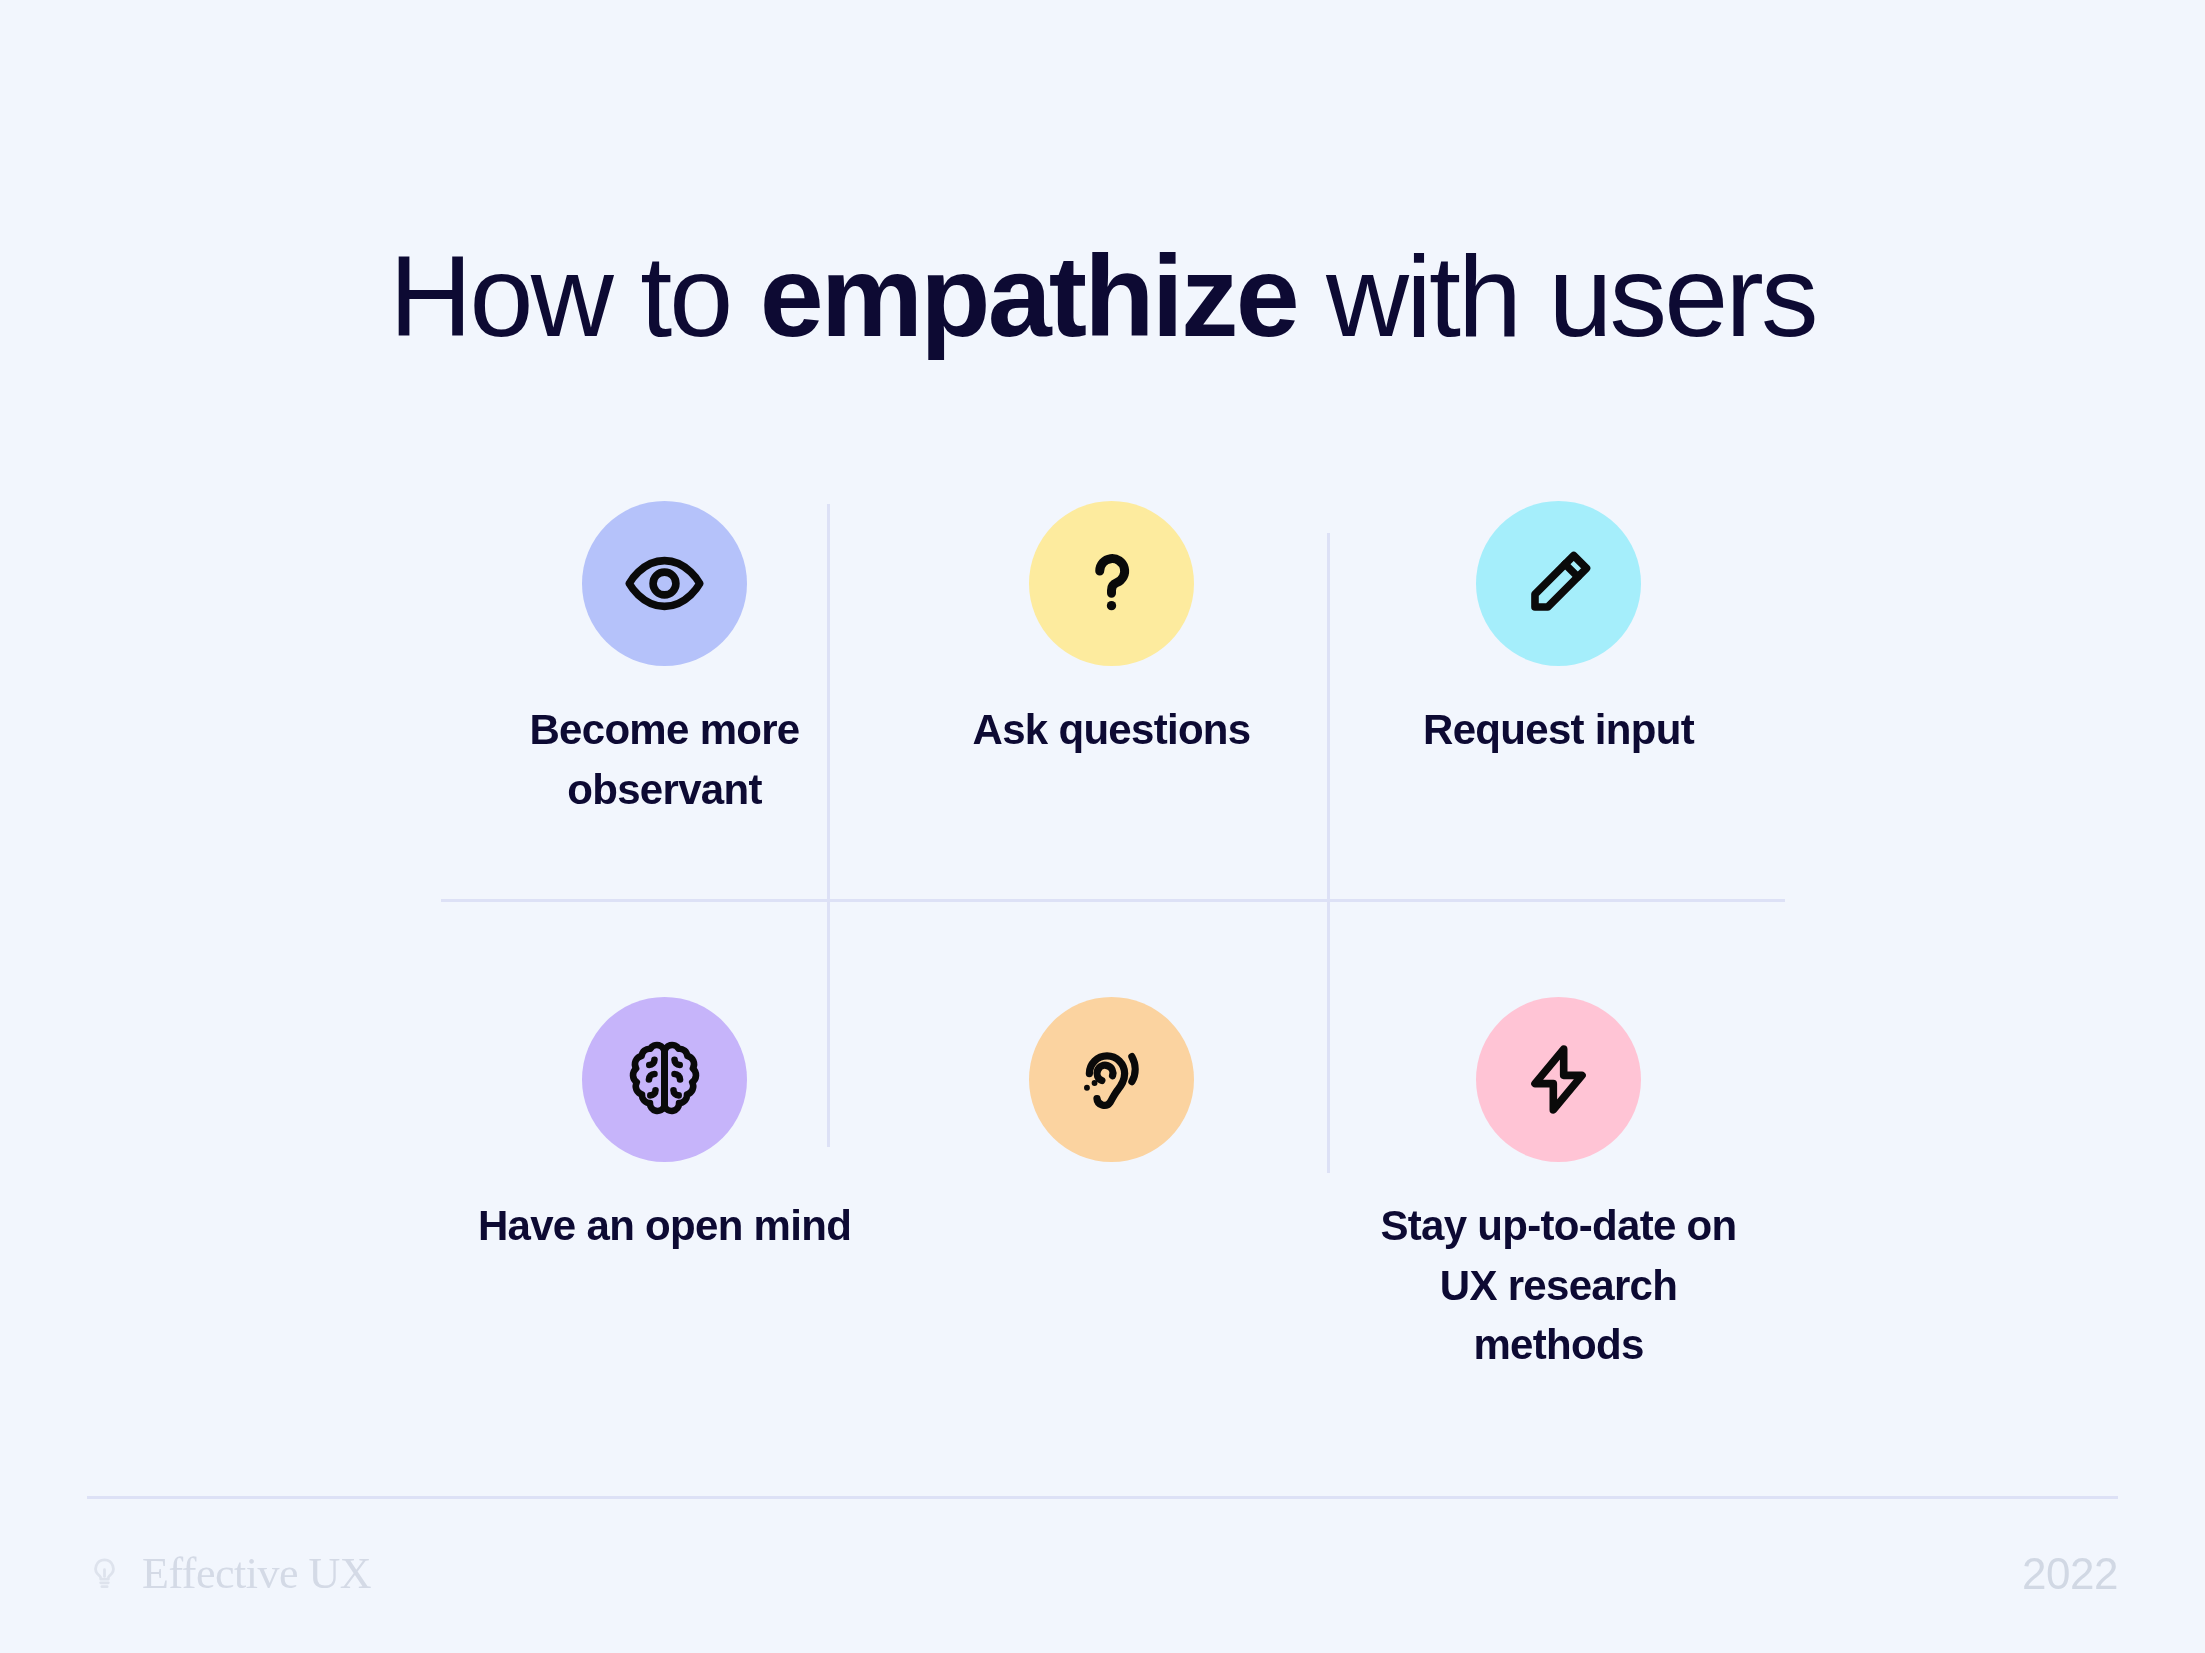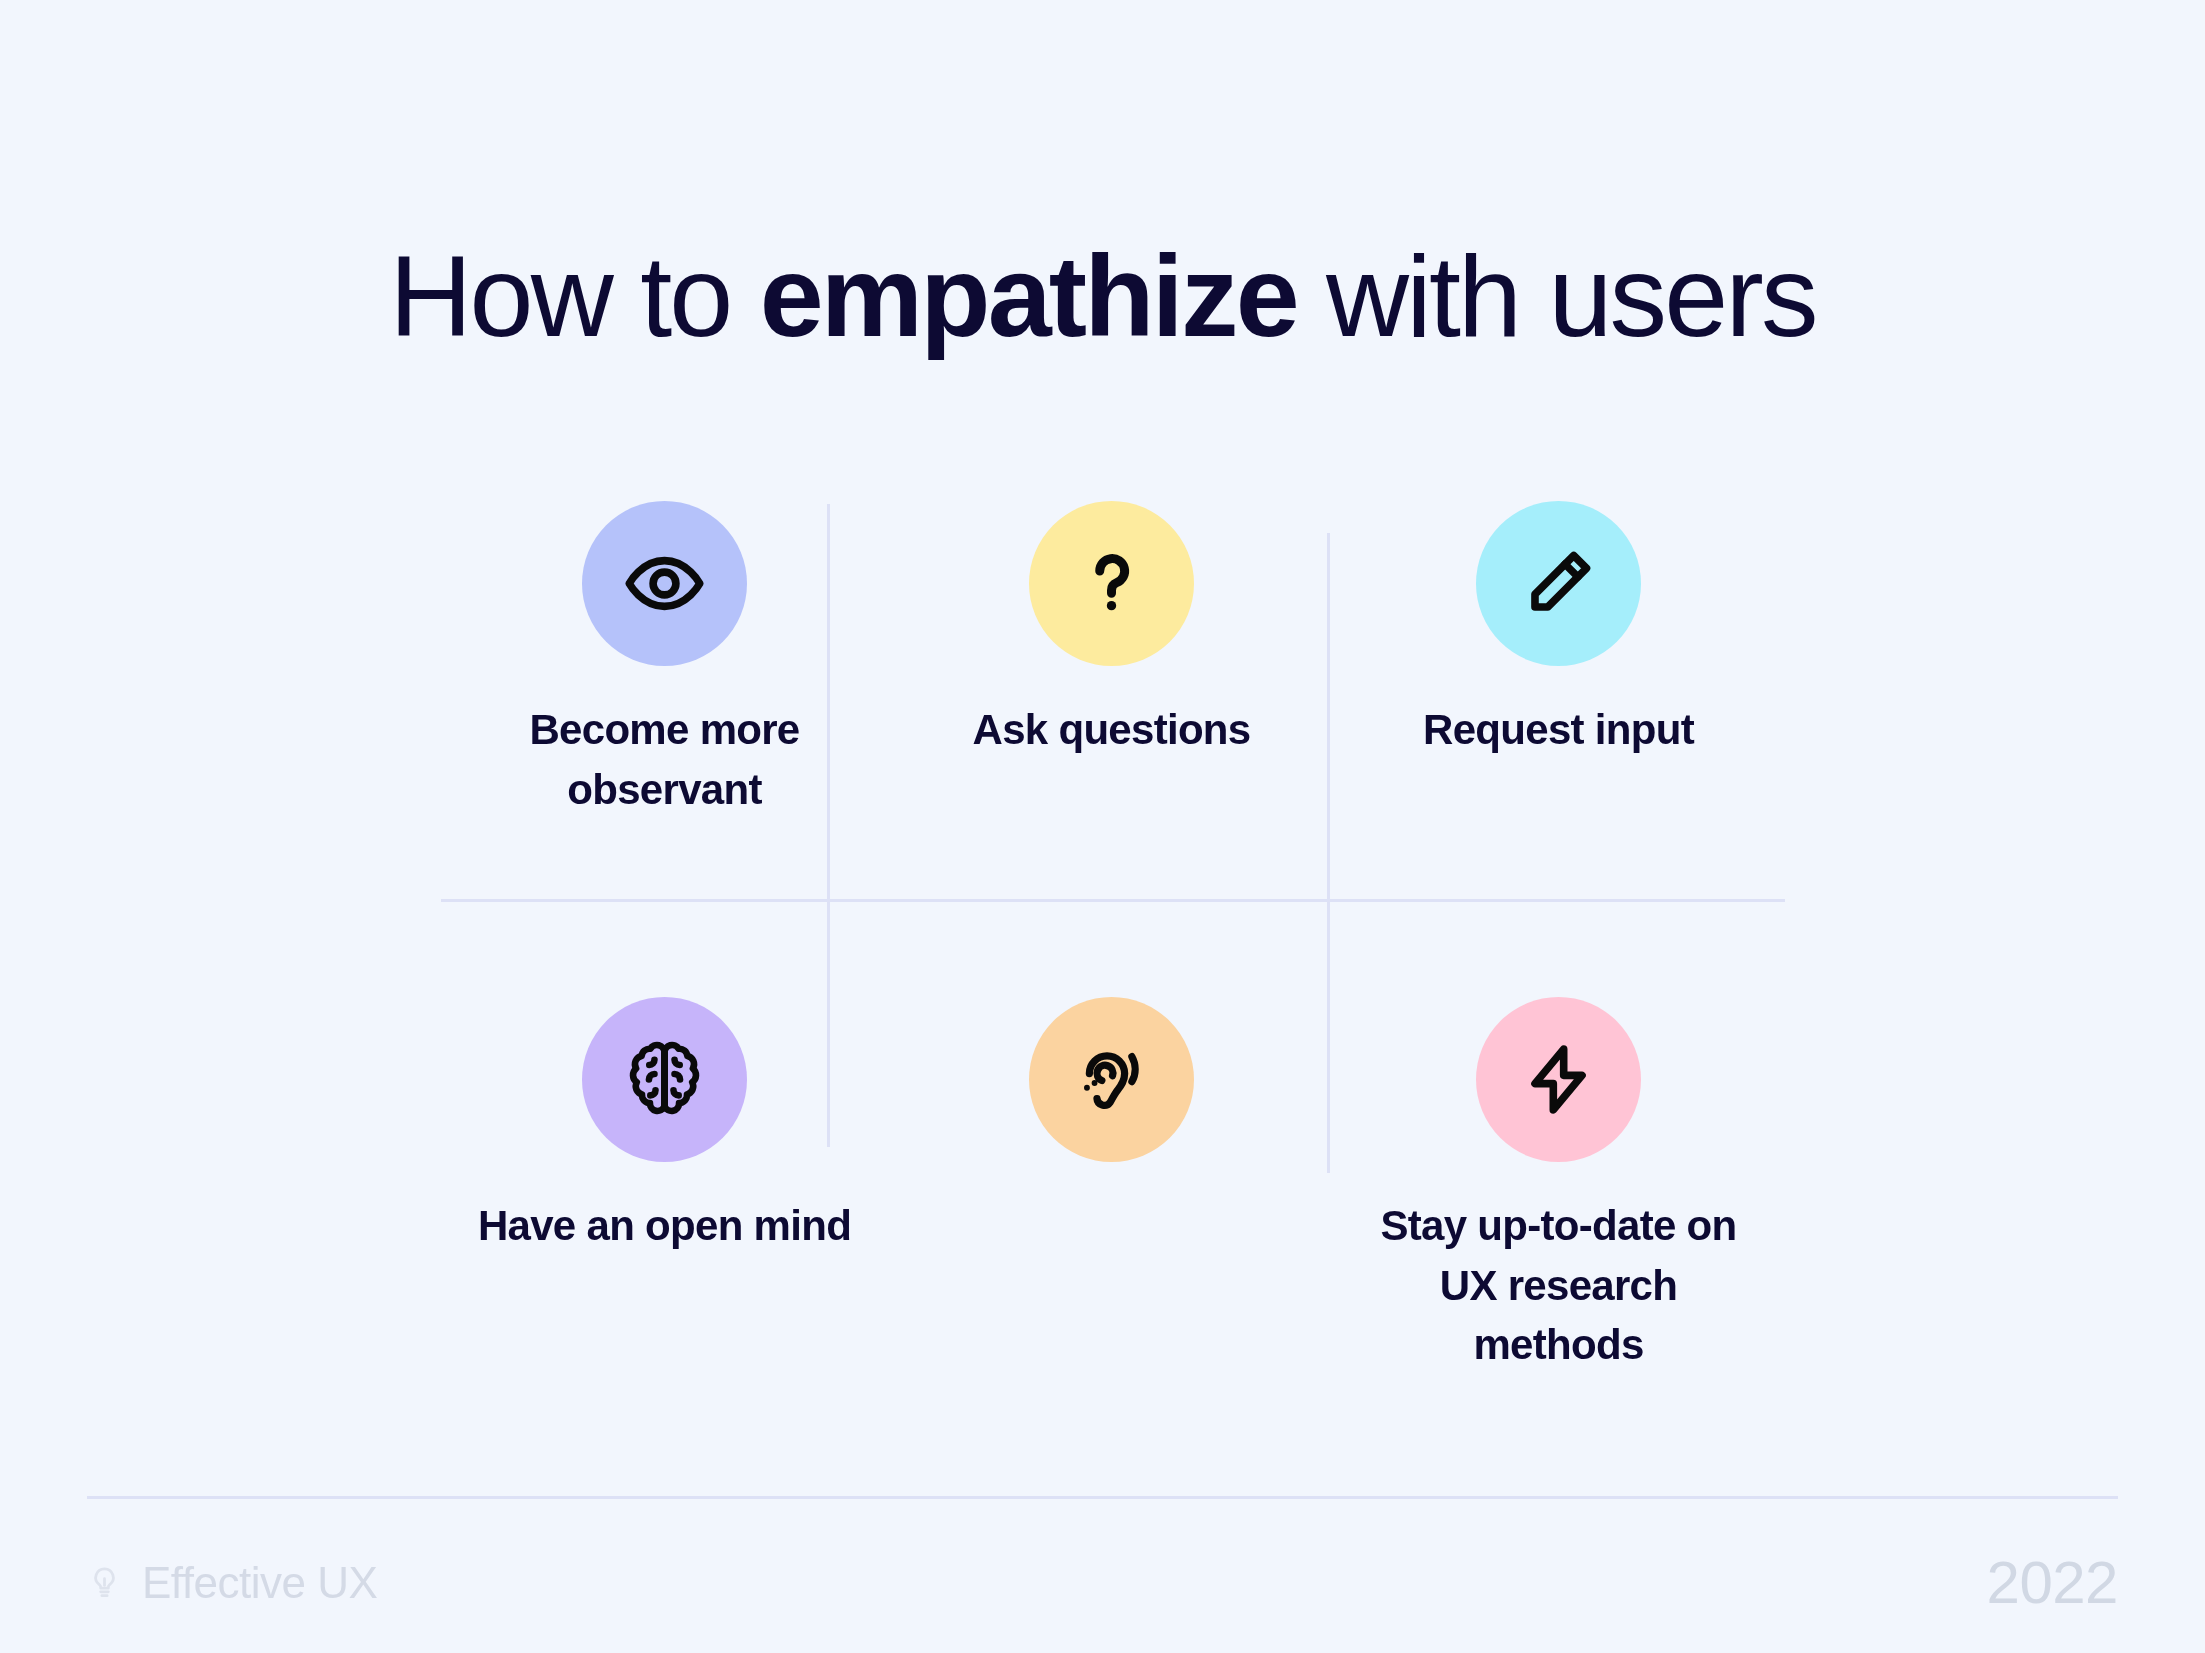--- a/index.html
+++ b/index.html
@@ -141,37 +141,38 @@
     width: 2031px;
     display: flex;
     align-items: center;
     justify-content: space-between;
   }
 
   .footer-left {
     display: flex;
     align-items: center;
     gap: 20px;
+    font-family: Liberation Serif, serif;
   }
 
   .footer-left svg {
     width: 35px;
     height: 35px;
     display: block;
   }
 
   .footer-text {
     font-size: 44px;
     font-weight: 400;
     color: #D4DAE6;
     letter-spacing: -0.5px;
   }
 
   .footer-year {
-    font-size: 60px;
+    font-size: 44px;
     font-weight: 400;
     color: #D1D8E4;
     letter-spacing: -0.5px;
   }
 </style>
 </head>
 <body>
 
 <div class="slide">
 

